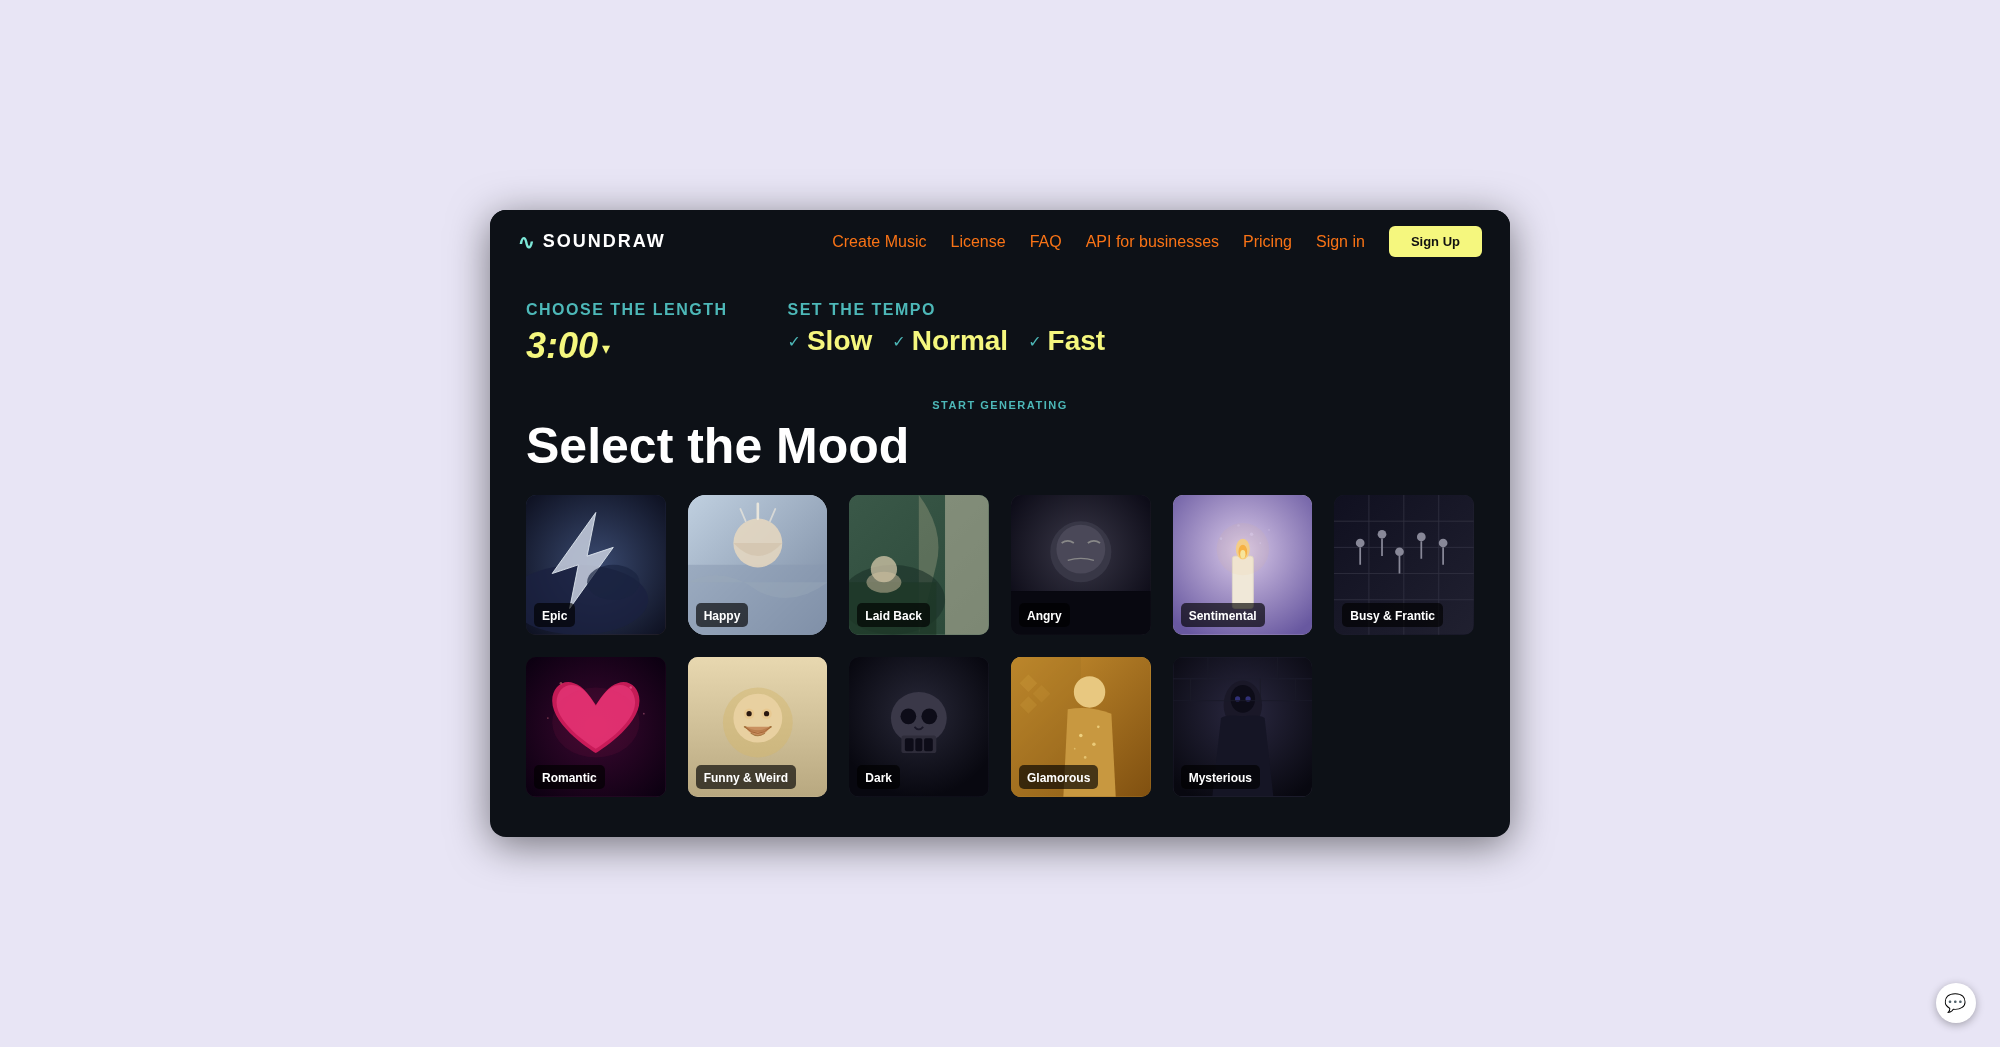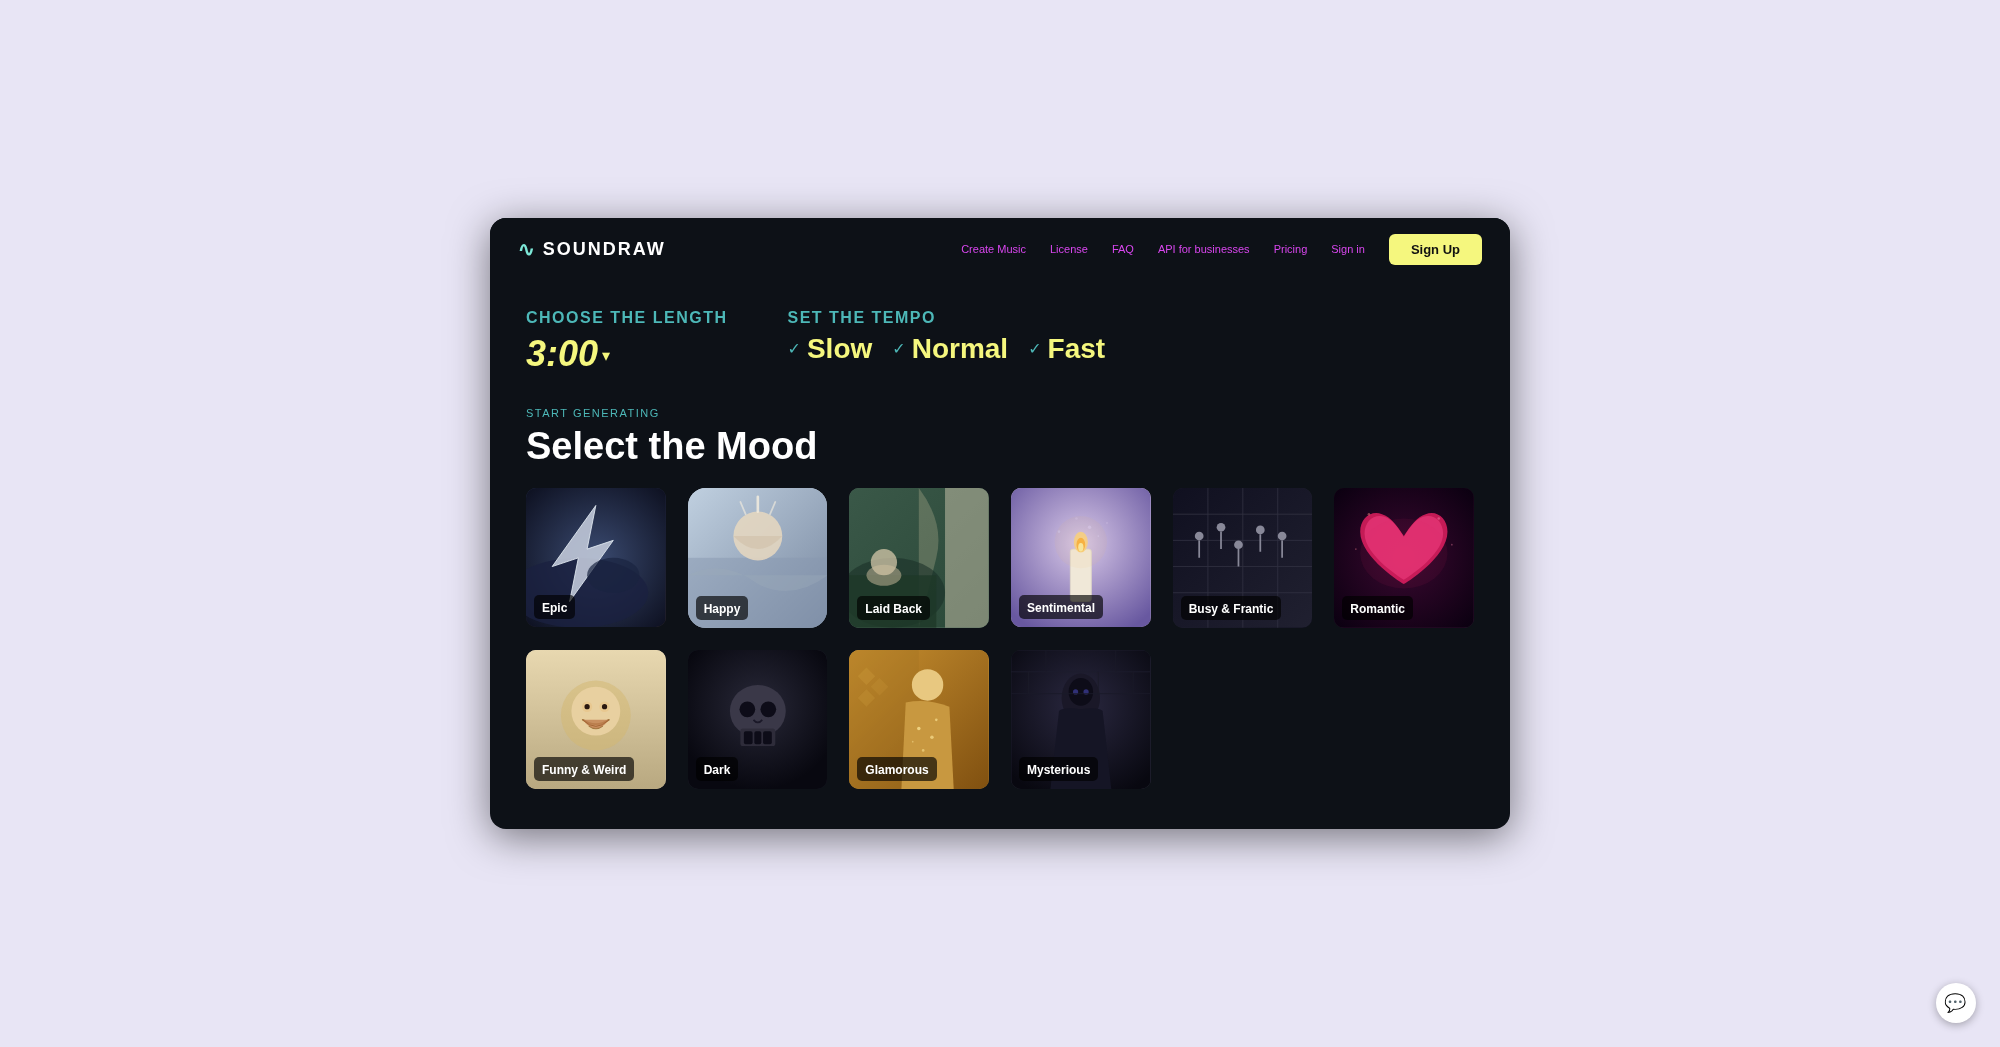--- a/index.html
+++ b/index.html
@@ -40,22 +40,22 @@
       color: #7de8d8;
       font-size: 20px;
       margin-right: 2px;
     }
     .nav-links {
       display: flex;
       align-items: center;
       gap: 24px;
     }
     .nav-link {
-      color: #d946ef;
-      font-size: 11px;
+      color: #f97316;
+      font-size: 16px;
       cursor: pointer;
       text-decoration: none;
     }
     .btn-signup {
       background: #f5f77e;
       color: #111;
       border: none;
       border-radius: 6px;
       padding: 8px 22px;
       font-size: 13px;
@@ -114,27 +114,28 @@
       font-size: 16px;
     }
     .tempo-label {
       font-size: 28px;
       font-weight: 700;
       color: #f5f77e;
     }
     
     .section-label {
       font-size: 11px;
-      font-weight: 400;
+      font-weight: 700;
       letter-spacing: 1.5px;
       color: #4db8b8;
       margin-bottom: 6px;
+      text-align: center;
     }
     .section-title {
-      font-size: 38px;
+      font-size: 50px;
       font-weight: 800;
       color: #fff;
       margin-bottom: 20px;
     }
     
     .mood-grid {
       display: grid;
       grid-template-columns: repeat(6, 1fr);
       gap: 22px;
     }
@@ -309,20 +310,40 @@
           <ellipse cx="50" cy="120" rx="60" ry="40" fill="#1a3028" opacity="0.6"></ellipse>
           <rect x="0" y="100" width="100" height="60" fill="#1e3828" opacity="0.8"></rect>
           <circle cx="40" cy="85" r="15" fill="#e0d0b0" opacity="0.7"></circle>
           <ellipse cx="40" cy="100" rx="20" ry="12" fill="#d0c0a0" opacity="0.5"></ellipse>
         </svg>
         <div class="mood-label-wrap">
           <span class="mood-label">Laid Back</span>
         </div>
       </div>
 
+      <div class="mood-card mood-angry">
+        <svg viewBox="0 0 160 160" xmlns="http://www.w3.org/2000/svg">
+          <defs>
+            <radialGradient id="gang" cx="50%" cy="40%" r="60%">
+              <stop offset="0%" stop-color="#3a3848"></stop>
+              <stop offset="100%" stop-color="#0d0c18"></stop>
+            </radialGradient>
+          </defs>
+          <rect width="160" height="160" fill="url(#gang)"></rect>
+          <circle cx="80" cy="65" r="35" fill="#3a3848" opacity="0.9"></circle>
+          <circle cx="80" cy="62" r="28" fill="#4a4858"></circle>
+          <path d="M58,55 Q65,50 72,55" fill="none" stroke="#888" stroke-width="2"></path>
+          <path d="M88,55 Q95,50 102,55" fill="none" stroke="#888" stroke-width="2"></path>
+          <path d="M65,75 Q80,70 95,75" fill="none" stroke="#888" stroke-width="1.5"></path>
+          <rect x="0" y="110" width="160" height="50" fill="#080810"></rect>
+        </svg>
+        <div class="mood-label-wrap">
+          <span class="mood-label">Angry</span>
+        </div>
+      </div>
 
       <div class="mood-card mood-sentimental">
         <svg viewBox="0 0 160 160" xmlns="http://www.w3.org/2000/svg">
           <defs>
             <radialGradient id="gsent" cx="50%" cy="40%" r="70%">
               <stop offset="0%" stop-color="#d8c8e8"></stop>
               <stop offset="100%" stop-color="#6858a0"></stop>
             </radialGradient>
           </defs>
           <rect width="160" height="160" fill="url(#gsent)"></rect>

